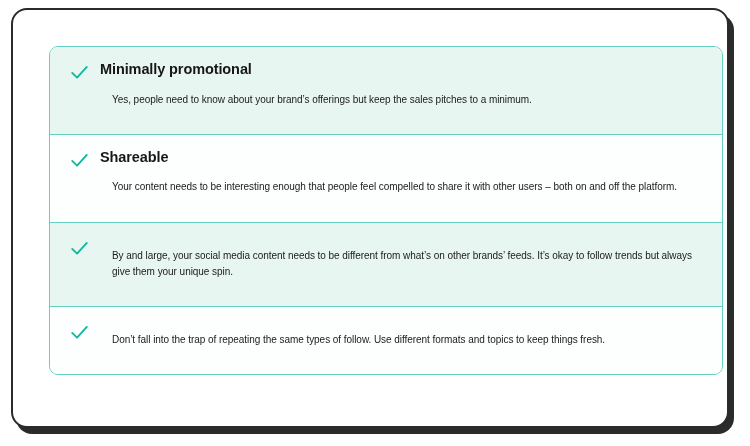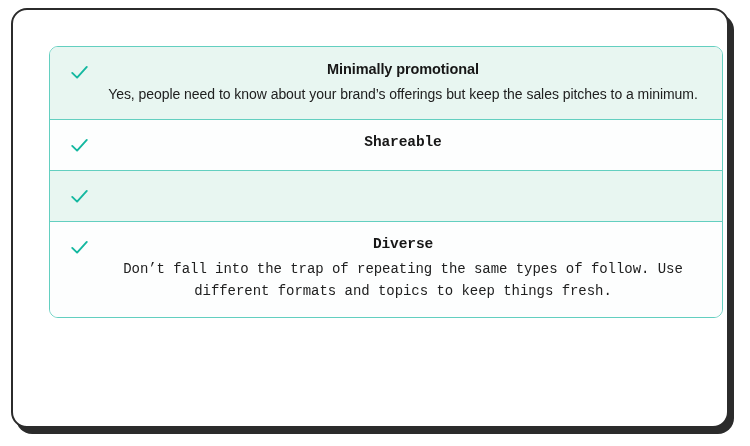--- a/index.html
+++ b/index.html
@@ -55,59 +55,57 @@
     box-sizing: border-box;
     padding: 13px 16px 14px 19px;
     border-bottom: 1.5px solid #63cfc0;
     background: #e8f6f1;
   }
   .check-item:last-child {
     border-bottom: none;
   }
   .check-item.alt {
     background: #fdfefe;
-    font-family: Liberation Mono, monospace;
   }
 
   .check-icon {
     flex: 0 0 auto;
     width: 21px;
     height: 21px;
     margin-top: 2px;
     margin-right: 10px;
     display: block;
   }
   .check-icon svg {
     display: block;
     width: 21px;
     height: 21px;
   }
 
   .item-body {
     flex: 1 1 auto;
     min-width: 0;
-    text-align: center;
   }
 
   .item-title {
     font-size: 14.5px;
     font-weight: bold;
     color: #171717;
     letter-spacing: -0.1px;
     line-height: 1.35;
     margin: 0 0 3px 0;
   }
 
   .item-desc {
-    font-size: 14px;
+    font-size: 10px;
     font-weight: normal;
     color: #202020;
     line-height: 1.62;
     letter-spacing: -0.05px;
-    margin: 0;
+    margin: 12px;
     max-width: 615px;
   }
 </style>
 </head>
 <body>
 
 <div class="frame-wrap">
   <div class="outer-frame">
 
     <div class="checklist">
@@ -125,40 +123,41 @@
       </div>
 
       <div class="check-item alt">
         <span class="check-icon">
           <svg viewBox="0 0 21 21" xmlns="http://www.w3.org/2000/svg" aria-hidden="true">
             <path d="M3.2 10.9 L8.1 15.6 L17.8 4.9" fill="none" stroke="#14b8a0" stroke-width="1.9" stroke-linecap="round" stroke-linejoin="round"></path>
           </svg>
         </span>
         <div class="item-body">
           <p class="item-title">Shareable</p>
+          <p class="item-desc">Your content needs to be interesting enough that people feel compelled to share it with other users – both on and off the platform.</p>
         </div>
       </div>
 
       <div class="check-item">
         <span class="check-icon">
           <svg viewBox="0 0 21 21" xmlns="http://www.w3.org/2000/svg" aria-hidden="true">
             <path d="M3.2 10.9 L8.1 15.6 L17.8 4.9" fill="none" stroke="#14b8a0" stroke-width="1.9" stroke-linecap="round" stroke-linejoin="round"></path>
           </svg>
         </span>
         <div class="item-body">
+          <p class="item-desc">By and large, your social media content needs to be different from what’s on other brands’ feeds. It’s okay to follow trends but always give them your unique spin.</p>
         </div>
       </div>
 
       <div class="check-item alt">
         <span class="check-icon">
           <svg viewBox="0 0 21 21" xmlns="http://www.w3.org/2000/svg" aria-hidden="true">
             <path d="M3.2 10.9 L8.1 15.6 L17.8 4.9" fill="none" stroke="#14b8a0" stroke-width="1.9" stroke-linecap="round" stroke-linejoin="round"></path>
           </svg>
         </span>
         <div class="item-body">
-          <p class="item-title">Diverse</p>
           <p class="item-desc">Don’t fall into the trap of repeating the same types of follow. Use different formats and topics to keep things fresh.</p>
         </div>
       </div>
 
     </div>
   </div>
 </div>
 
 </body></html>

